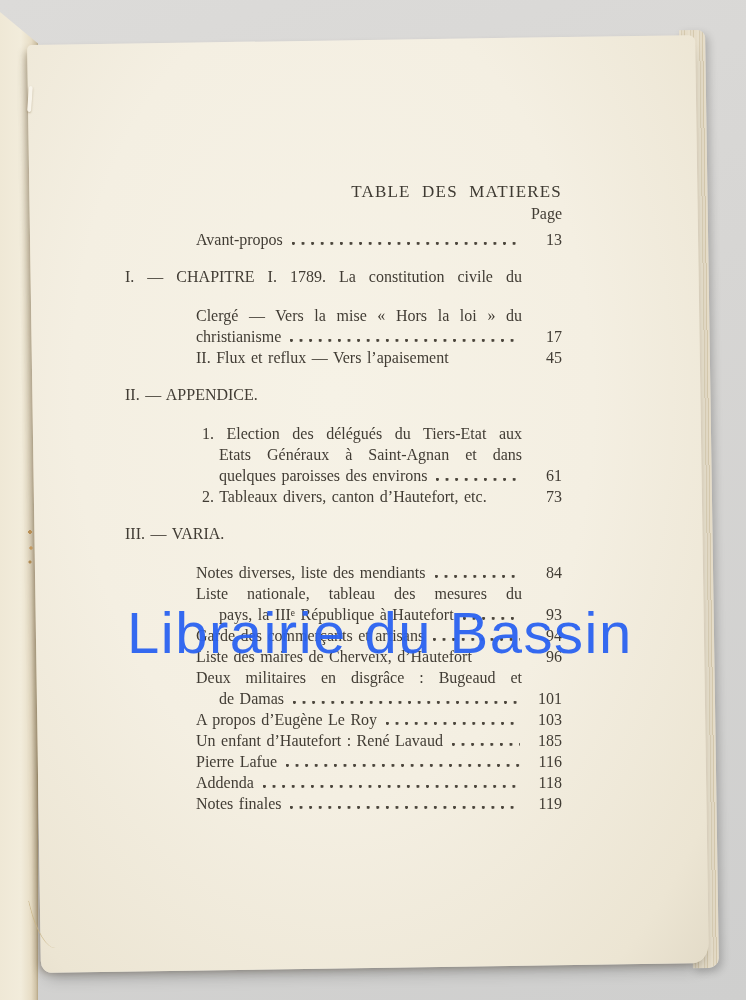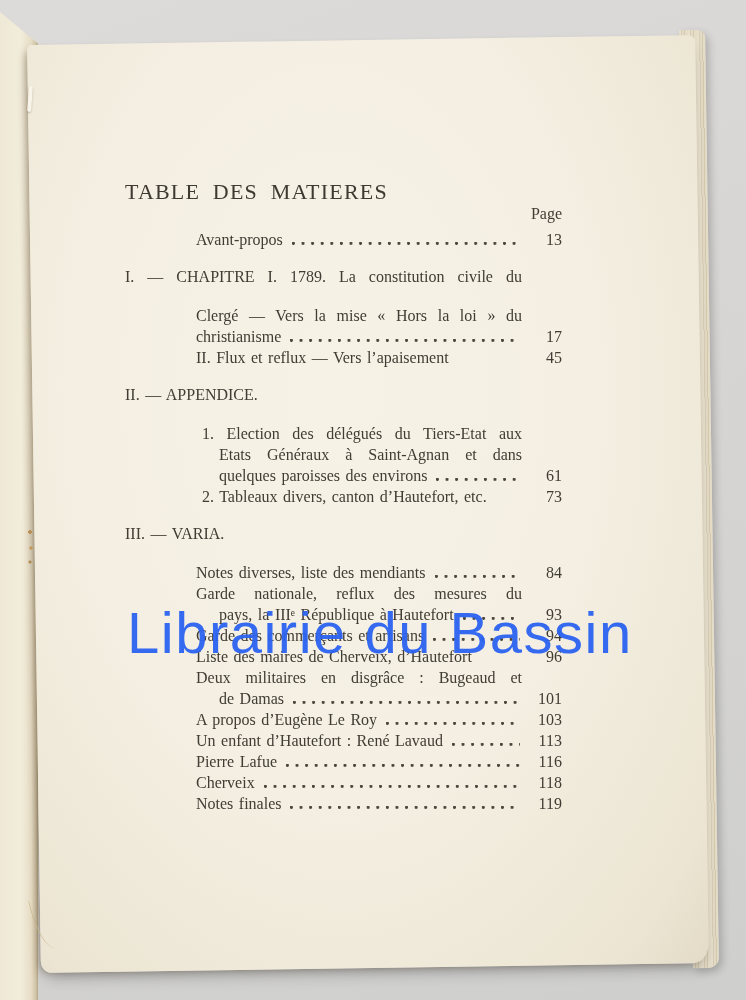--- a/index.html
+++ b/index.html
@@ -50,21 +50,21 @@
     border-left:1.5px solid #c9b588;border-radius:0 0 0 90%;
     transform:rotate(-14deg);opacity:.8;
   }
 
   
   .content{
     position:absolute;left:125px;top:181px;width:437px;
     color:#413c34;font-size:16px;
   }
   .toc-title{
-    text-align:left;font-size:22px;line-height:22px;
+    text-align:right;font-size:17px;line-height:22px;
     letter-spacing:1.2px;word-spacing:6px;color:#3e3a32;
   }
   .page-label{
     text-align:right;margin-top:0;line-height:21px;word-spacing:2px;
   }
   .rows{margin:0;}
   .row{display:flex;align-items:baseline;line-height:21px;margin-top:0;}
   .row.section{margin-top:16px;align-items:center;}
   .row.section + .row{margin-top:18px;}
   .rows > .row:first-child{margin-top:5px;align-items:flex-end;}
@@ -158,21 +158,21 @@
     <span class="row-text">III. — VARIA.</span>
     <span class="leader nodots"></span>
     <span class="pagenum"></span>
   </div>
         <div class="row entry lvl-1">
     <span class="row-text">Notes diverses, liste des mendiants</span>
     <span class="leader"></span>
     <span class="pagenum">84</span>
   </div>
         <div class="row entry lvl-1 just">
-    <span class="row-text">Garde nationale, reflux des mesures du</span>
+    <span class="row-text">Liste nationale, tableau des mesures du</span>
 
   </div>
         <div class="row wrap lvl-3">
     <span class="row-text">pays, la IIIᵉ République à Hautefort</span>
     <span class="leader"></span>
     <span class="pagenum">93</span>
   </div>
         <div class="row entry lvl-1">
     <span class="row-text">Garde des commerçants et artisans</span>
     <span class="leader"></span>
@@ -193,29 +193,29 @@
     <span class="pagenum">101</span>
   </div>
         <div class="row entry lvl-1">
     <span class="row-text">A propos d’Eugène Le Roy</span>
     <span class="leader"></span>
     <span class="pagenum">103</span>
   </div>
         <div class="row entry lvl-1">
     <span class="row-text">Un enfant d’Hautefort : René Lavaud</span>
     <span class="leader"></span>
-    <span class="pagenum">113</span>
+    <span class="pagenum">185</span>
   </div>
         <div class="row entry lvl-1">
     <span class="row-text">Pierre Lafue</span>
     <span class="leader"></span>
     <span class="pagenum">116</span>
   </div>
         <div class="row entry lvl-1">
-    <span class="row-text">Cherveix</span>
+    <span class="row-text">Addenda</span>
     <span class="leader"></span>
     <span class="pagenum">118</span>
   </div>
         <div class="row entry lvl-1">
     <span class="row-text">Notes finales</span>
     <span class="leader"></span>
     <span class="pagenum">119</span>
   </div>
       </div>
   </div>

